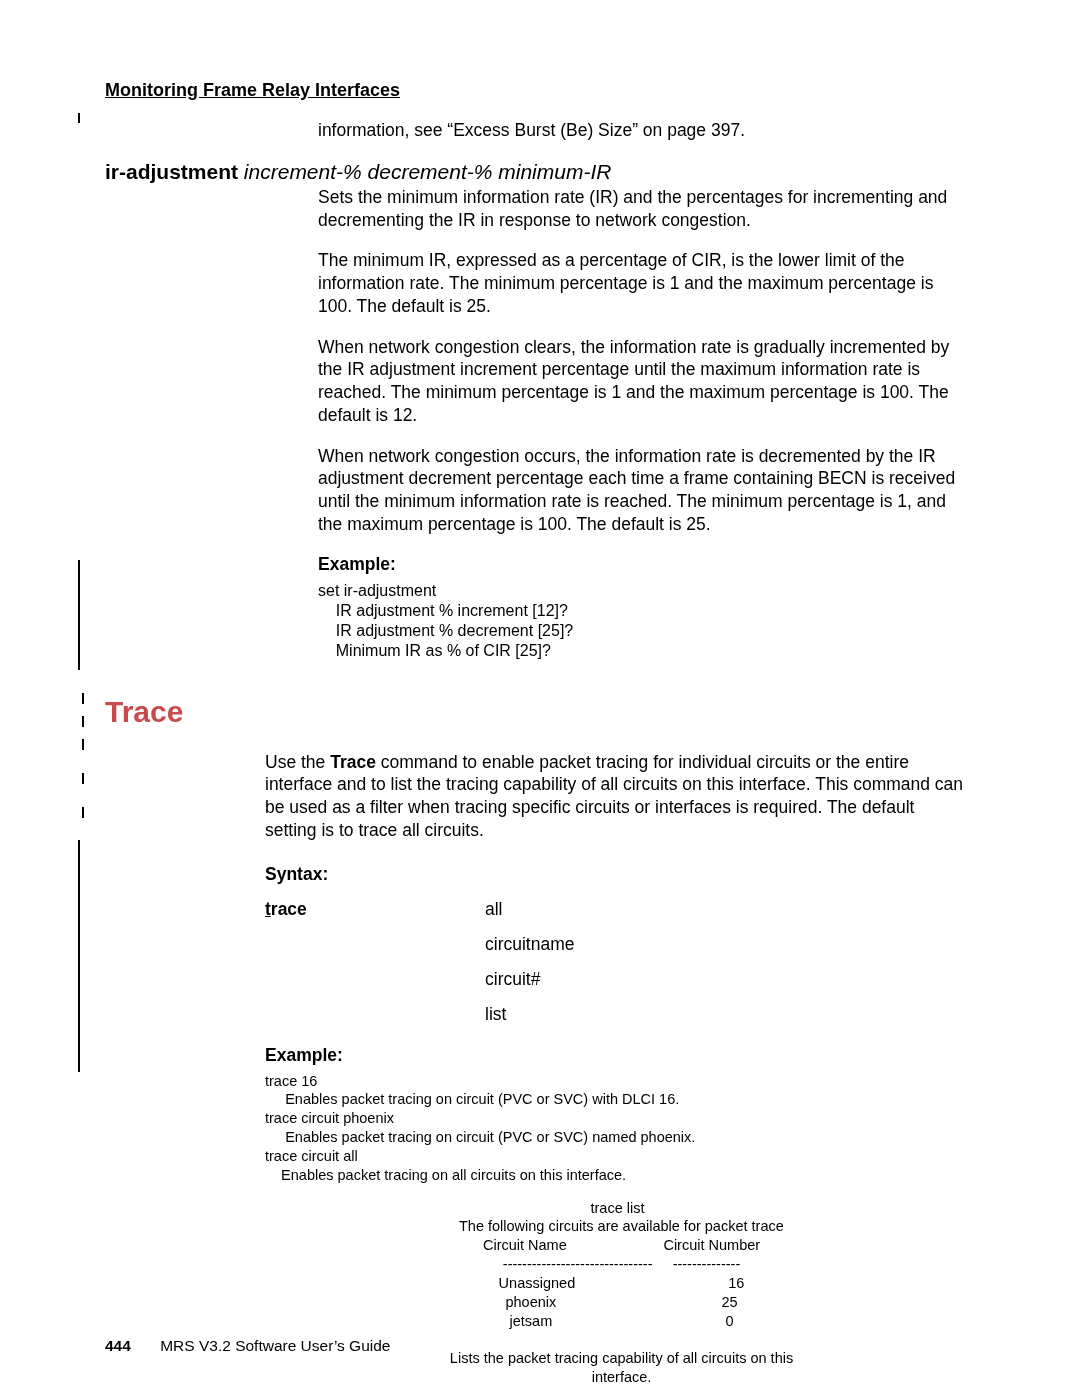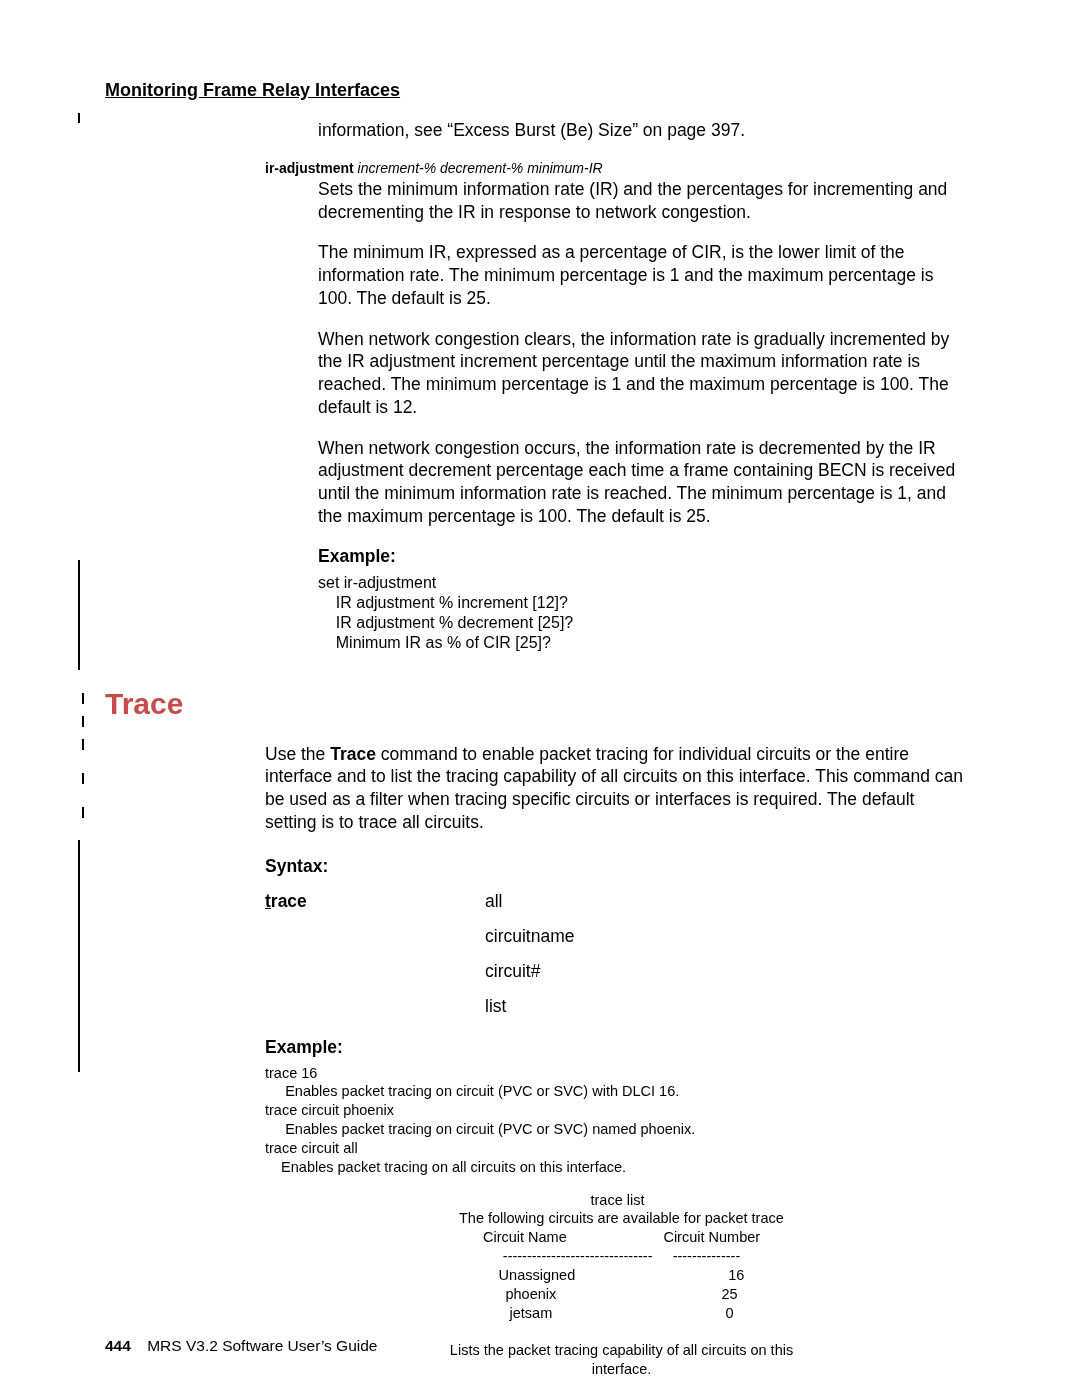--- a/index.html
+++ b/index.html
@@ -33,22 +33,21 @@
   }
   .indent1 { margin-left: 213px; }
   .indent2 { margin-left: 160px; }
   .body-text {
     font-family: Arial, Helvetica, sans-serif;
     font-size: 17.5px;
     line-height: 1.3;
   }
   .para { margin-bottom: 18px; }
   .term-line {
-    margin-left: 160px;
-    font-size: 14px;
+    font-size: 21px;
     margin-top: 18px;
   }
   .bold { font-weight: bold; }
   .italic { font-style: italic; }
   .example-label {
     font-weight: bold;
     font-size: 17.5px;
     margin-left: 213px;
     margin-top: 18px;
     margin-bottom: 6px;
@@ -101,21 +100,21 @@
     line-height: 1.3;
     white-space: pre;
     margin-left: 160px;
   }
   .footer {
     position: absolute;
     left: 105px;
     bottom: 42px;
     font-size: 15.5px;
   }
-  .footer .pnum { font-weight: bold; margin-right: 12px; }
+  .footer .pnum { font-weight: bold; margin-right: 25px; }
   .revbar {
     position: absolute;
     left: 78px;
     width: 2px;
     background: #000;
   }
   .revbar-dashed {
     position: absolute;
     left: 82px;
     width: 2px;

